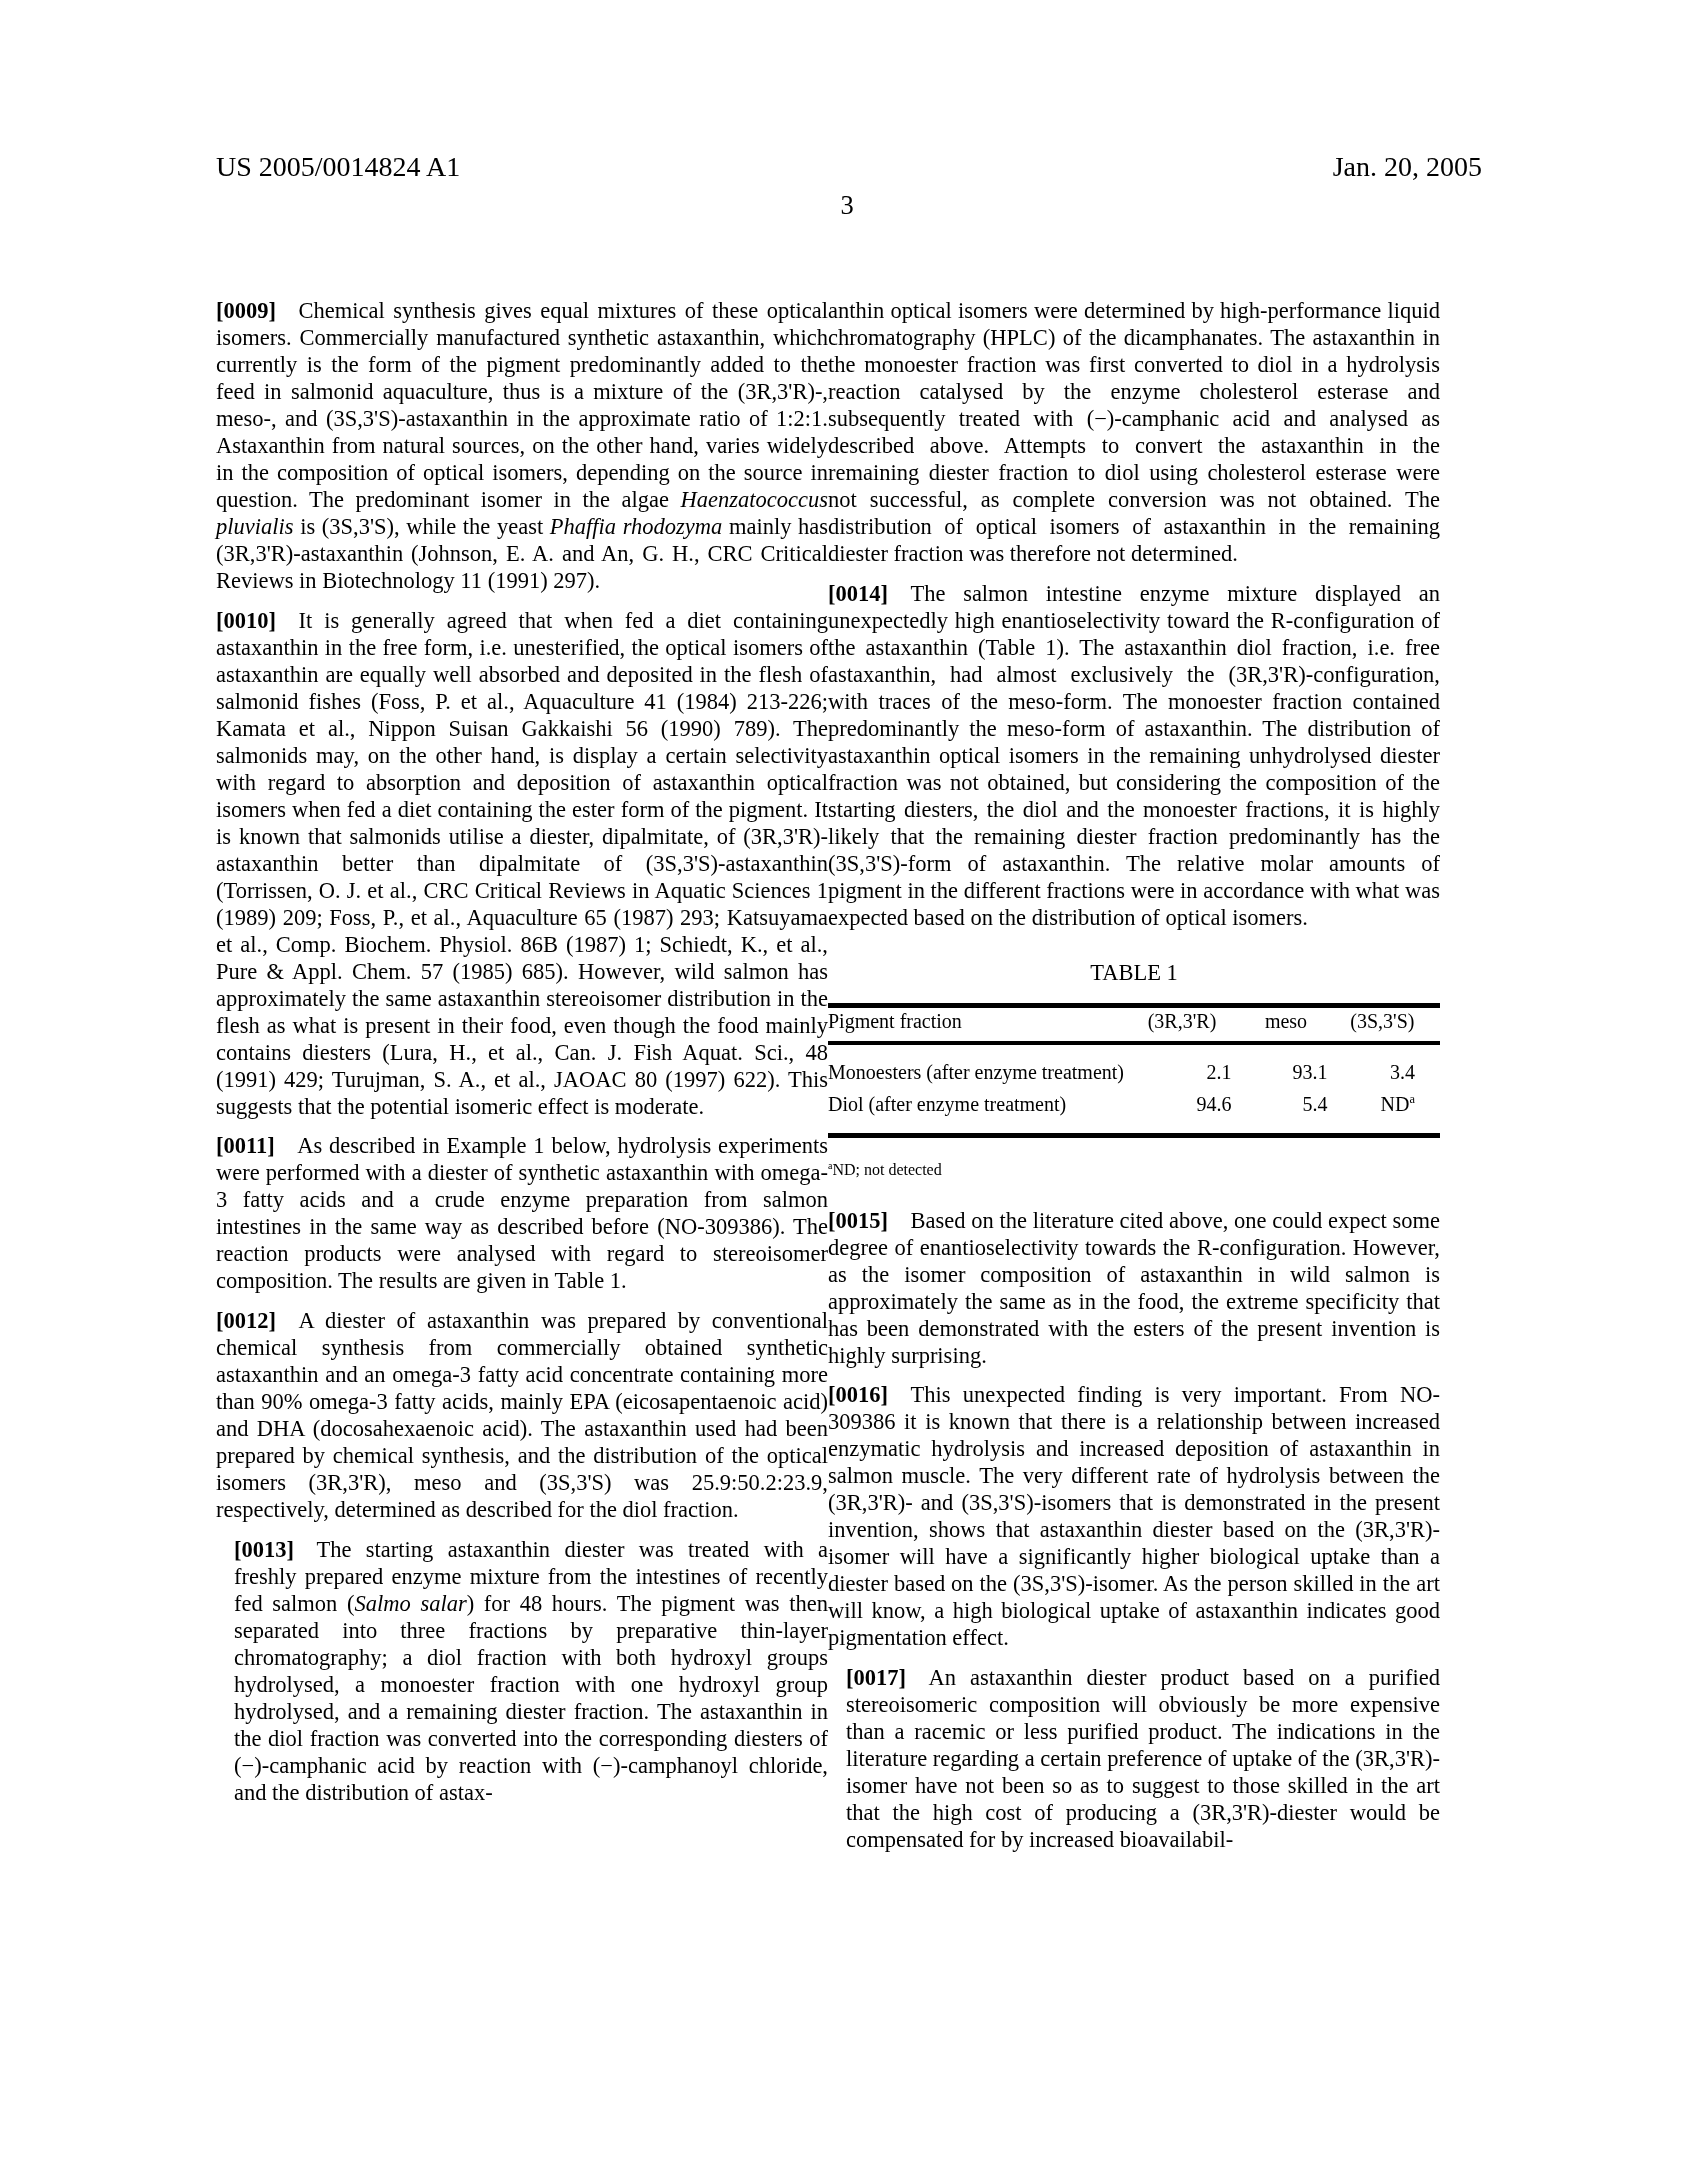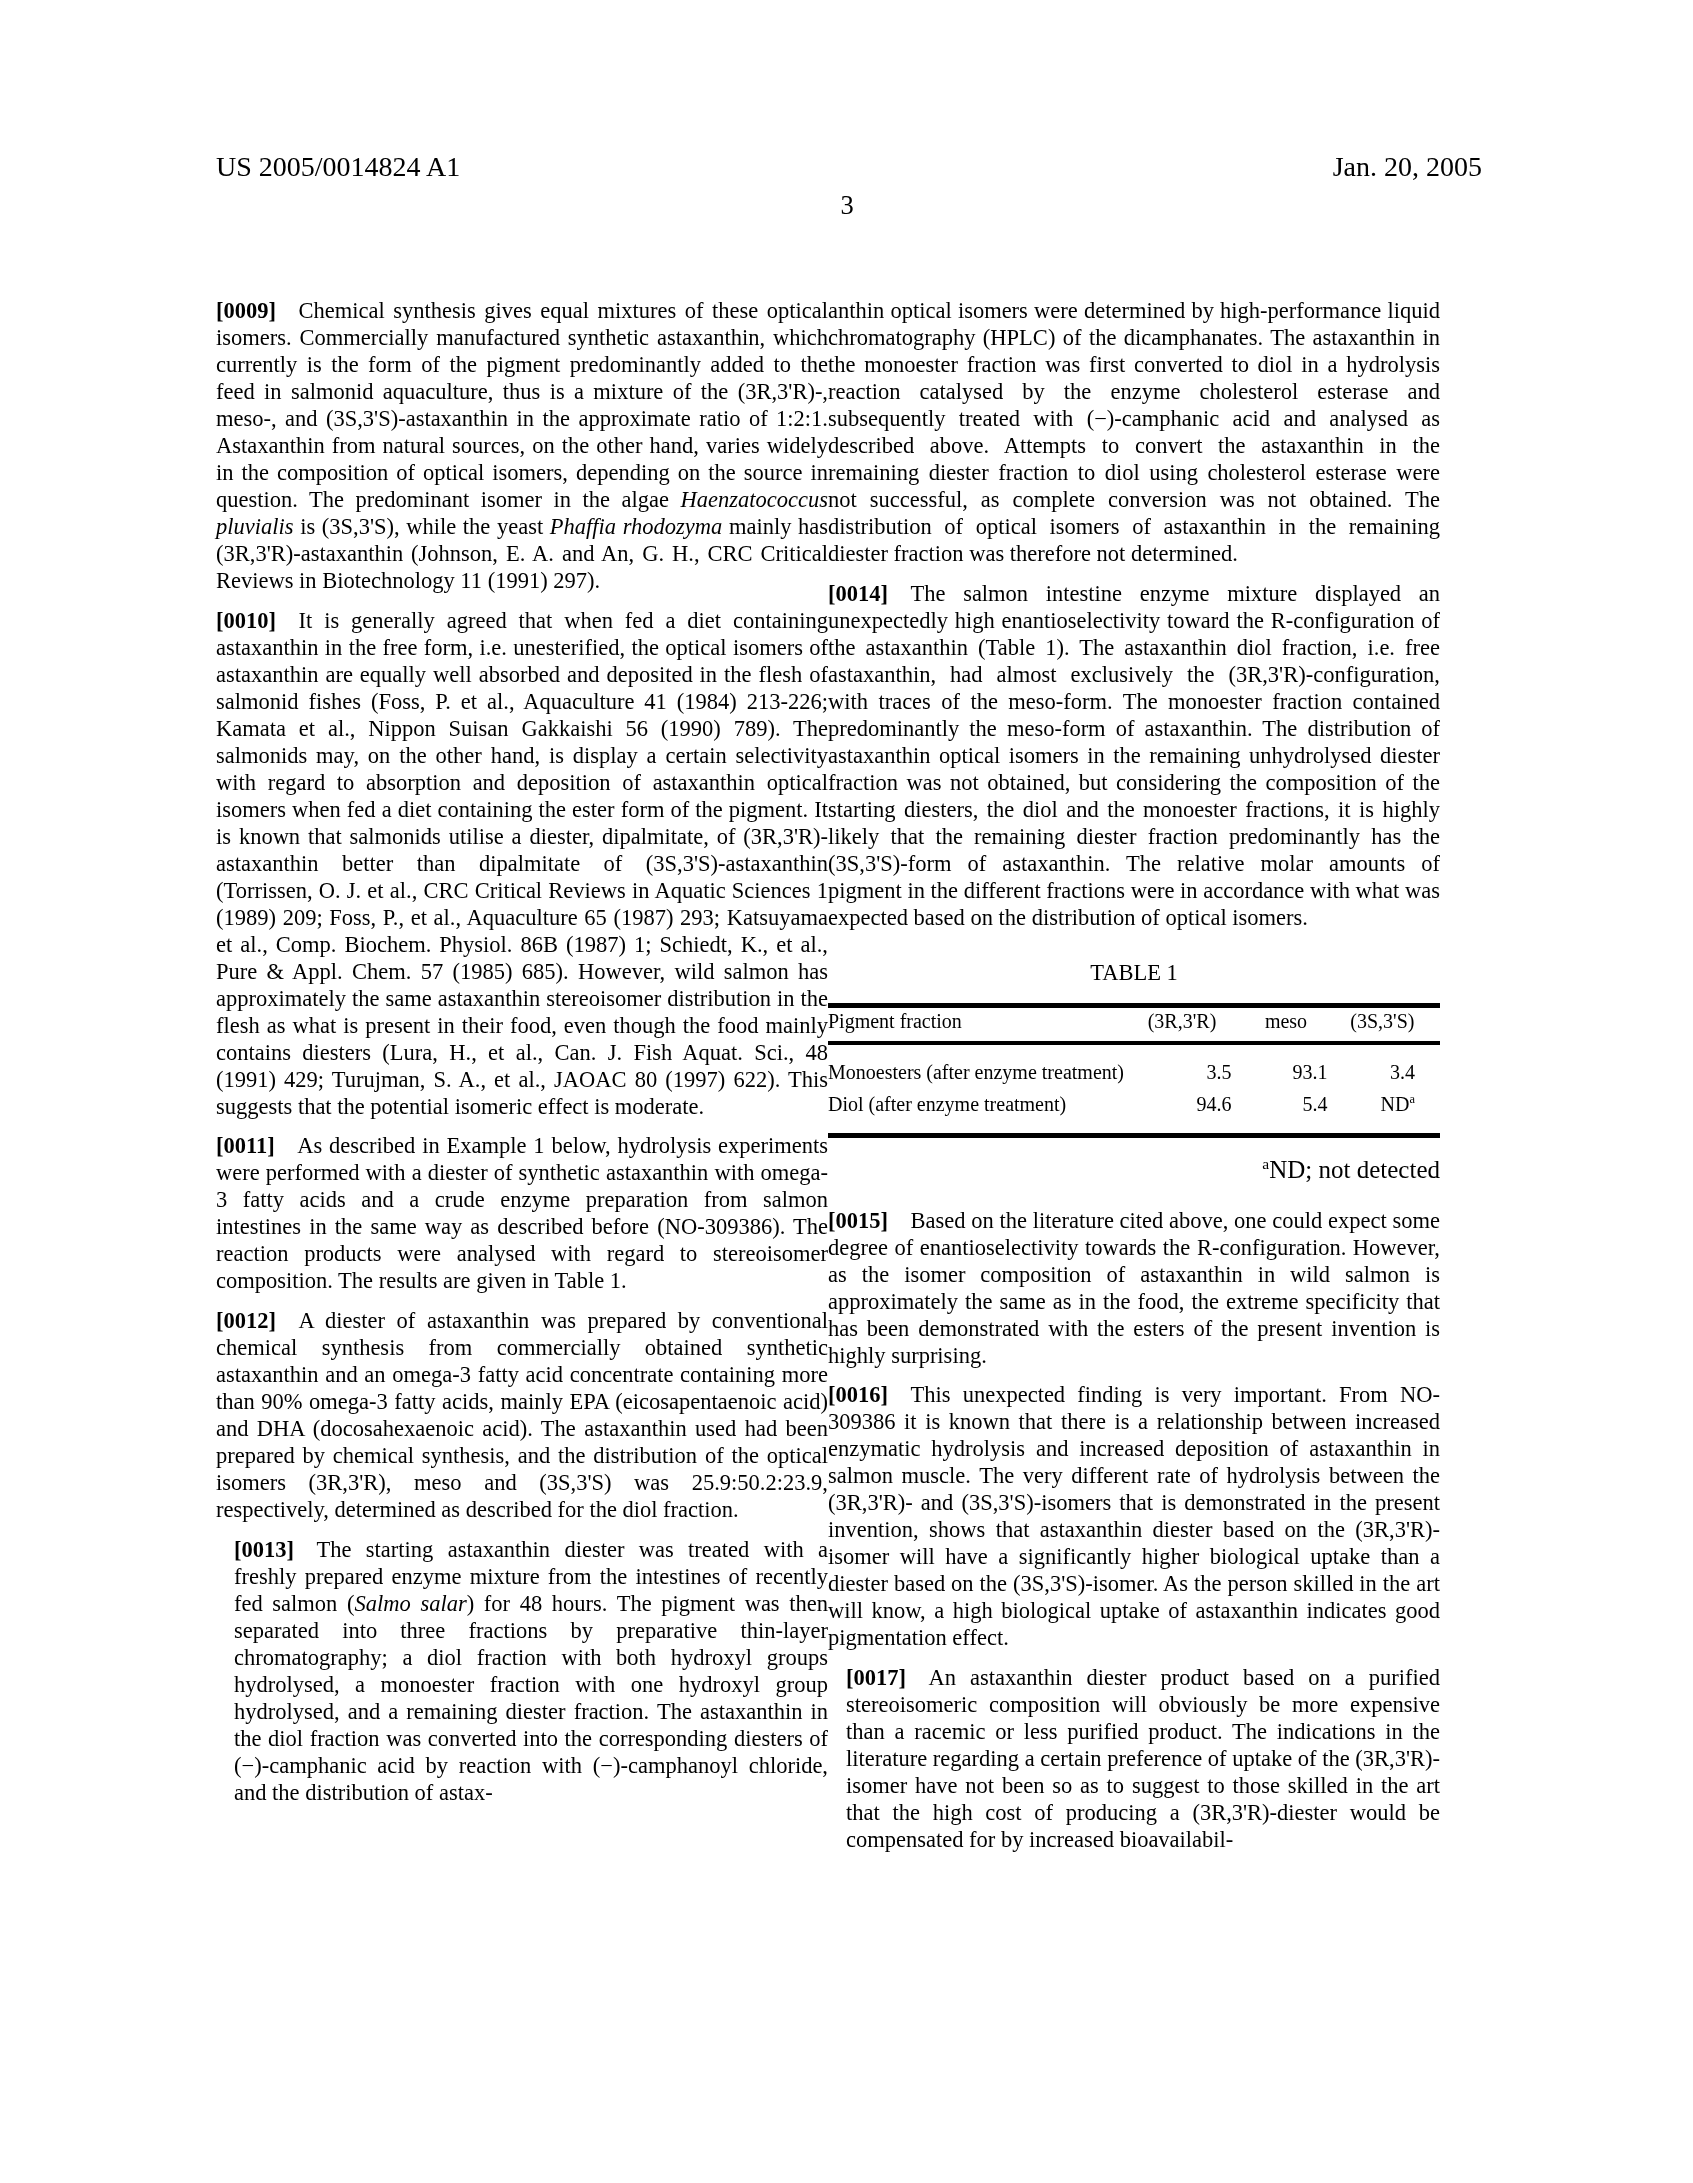--- a/index.html
+++ b/index.html
@@ -56,21 +56,21 @@
     font-size:20px;line-height:26.5px;
   }
   table.tbl th.c{text-align:center;}
   table.tbl td{padding:0;font-size:20px;line-height:32px;}
   table.tbl tbody tr:first-child td{padding-top:10.6px;}
   td.num{text-align:right;padding-right:6.6px !important;}
   td.num4{text-align:right;padding-right:25px !important;}
   th.num4{padding-right:9.3px !important;}
   .rule-bottom{margin-top:13.2px;}
   .footnote{
-    text-align:right;font-size:25px;line-height:25px;margin-top:18.5px;
+    text-align:left;font-size:16px;line-height:25px;margin-top:18.5px;
   }
 </style>
 </head>
 <body>
 
 <div class="page-header">
   <span>US 2005/0014824 A1</span>
   <span>Jan. 20, 2005</span>
 </div>
 <div class="page-number">3</div>
@@ -103,21 +103,21 @@
           <tr>
             <th>Pigment fraction</th>
             <th class="c">(3R,3'R)</th>
             <th class="c">meso</th>
             <th class="c num4">(3S,3'S)</th>
           </tr>
         </thead>
         <tbody>
           <tr>
             <td>Monoesters (after enzyme treatment)</td>
-            <td class="num">3.5</td>
+            <td class="num">2.1</td>
             <td class="num">93.1</td>
             <td class="num4">3.4</td>
           </tr>
           <tr>
             <td>Diol (after enzyme treatment)</td>
             <td class="num">94.6</td>
             <td class="num">5.4</td>
             <td class="num4"><span>ND</span><sup>a</sup></td>
           </tr>
         </tbody>

